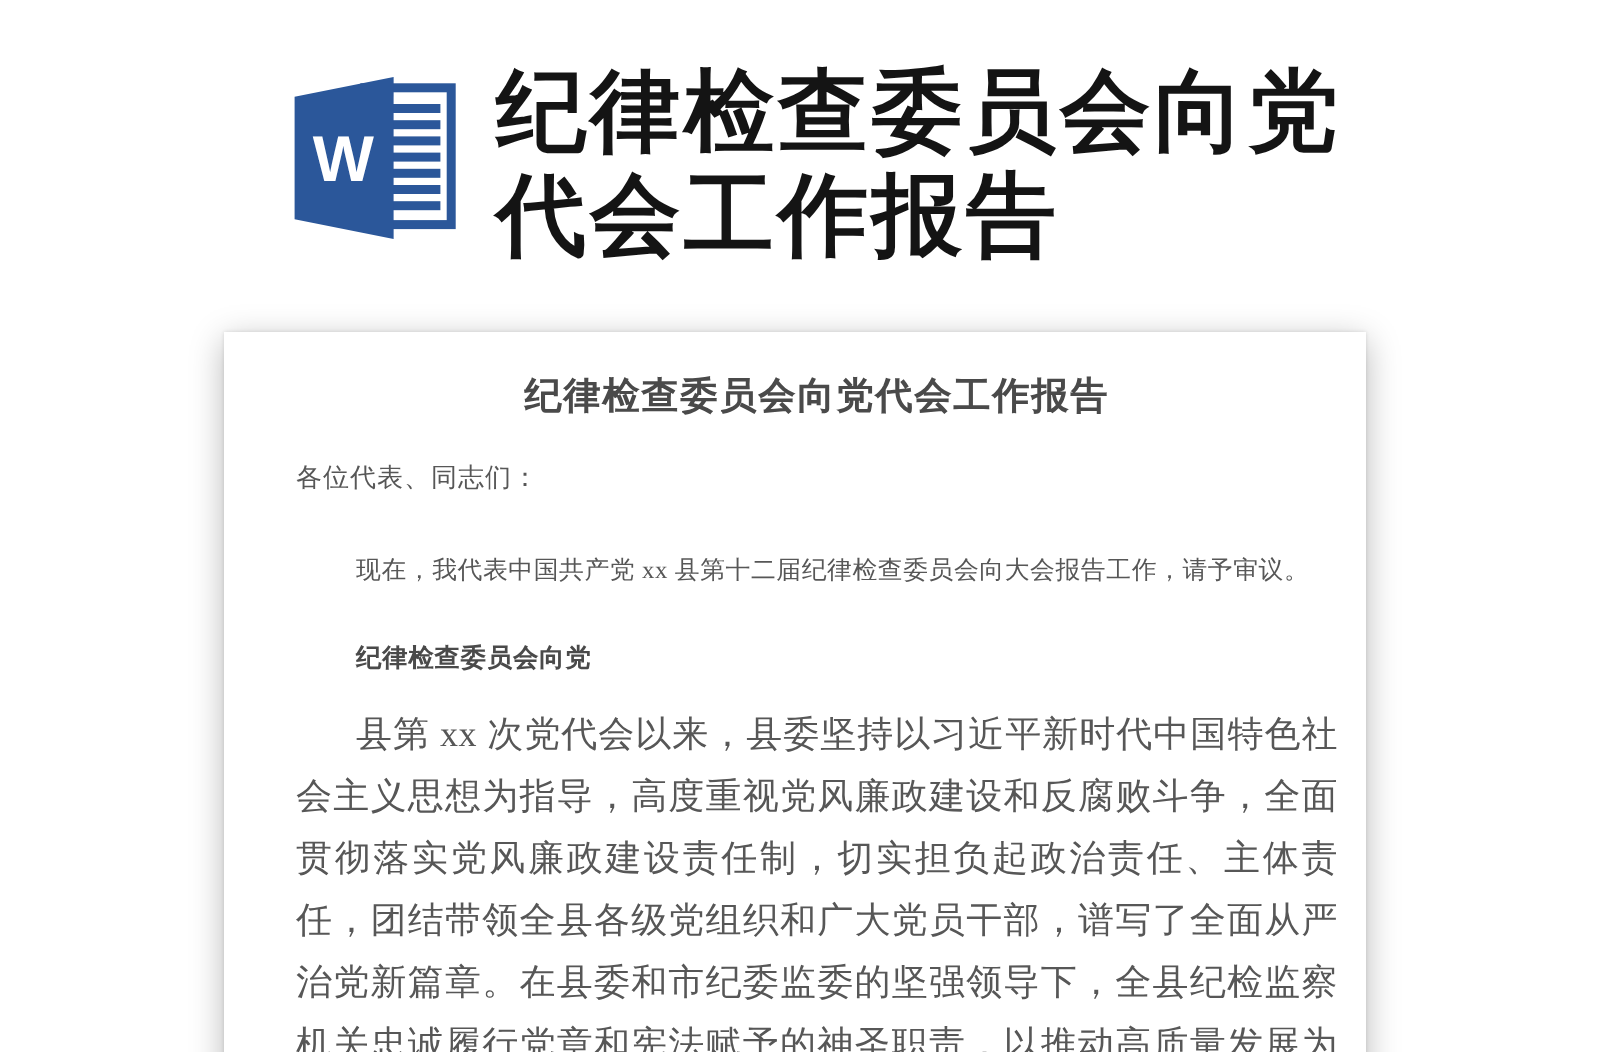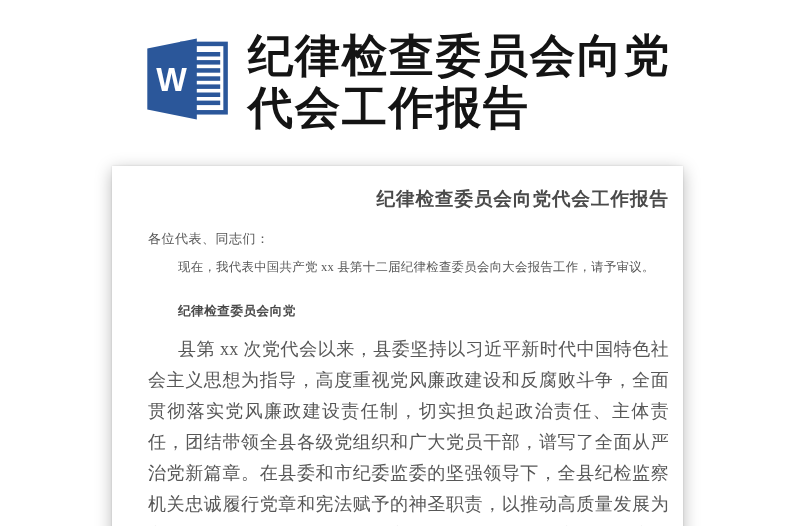--- a/index.html
+++ b/index.html
@@ -35,35 +35,35 @@
     left: 112px; top: 166px;
     width: 571px; height: 430px;
     background: #ffffff;
     box-shadow: 0 4px 16px rgba(0,0,0,0.28), 0 0 2px rgba(0,0,0,0.12);
     box-sizing: border-box;
     padding: 22px 14px 0 36px;
     font-family: "Liberation Serif", serif;
     color: #575757;
   }
   .doc-title {
-    text-align: right;
+    text-align: center;
     font-size: 18.5px;
     line-height: 22px;
     font-weight: 700;
     color: #4a4a4a;
     letter-spacing: 1px;
   }
   .doc-greeting {
     margin-top: 20px;
     font-size: 13px;
     line-height: 17px;
     letter-spacing: 0.5px;
   }
   .doc-intro {
-    margin-top: 5px;
+    margin-top: 23px;
     font-size: 12.4px;
     line-height: 31px;
     text-indent: 30px;
     letter-spacing: 0.3px;
   }
   .doc-heading {
     margin-top: 13px;
     font-size: 12.6px;
     line-height: 31px;
     text-indent: 30px;

